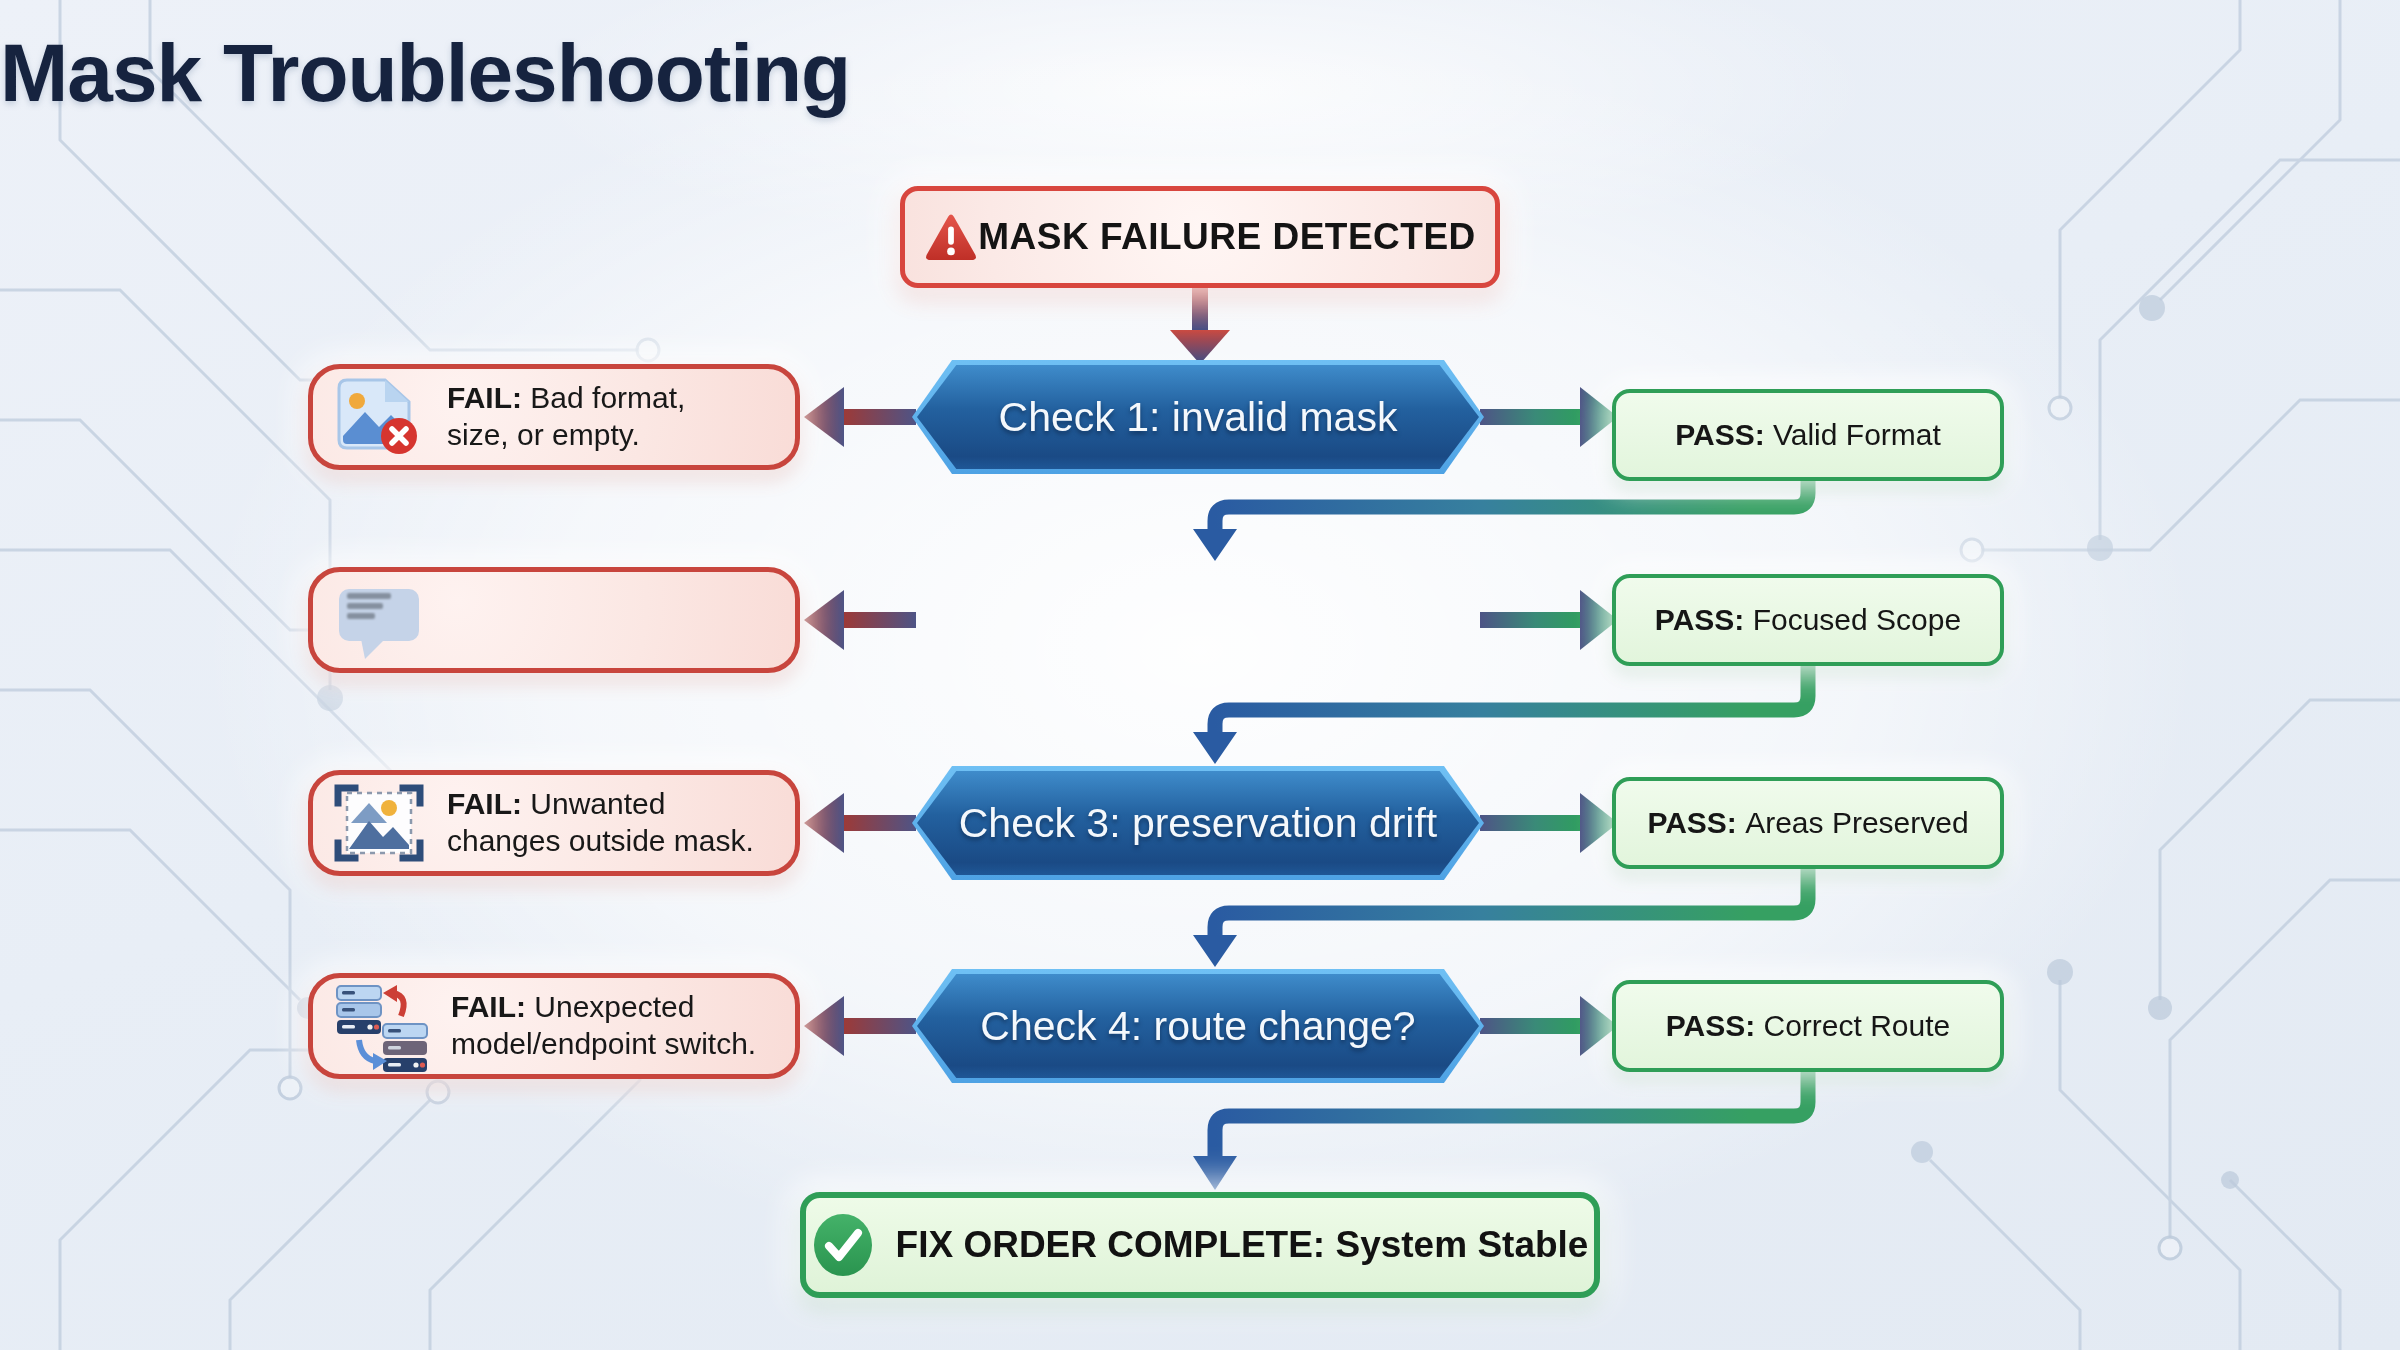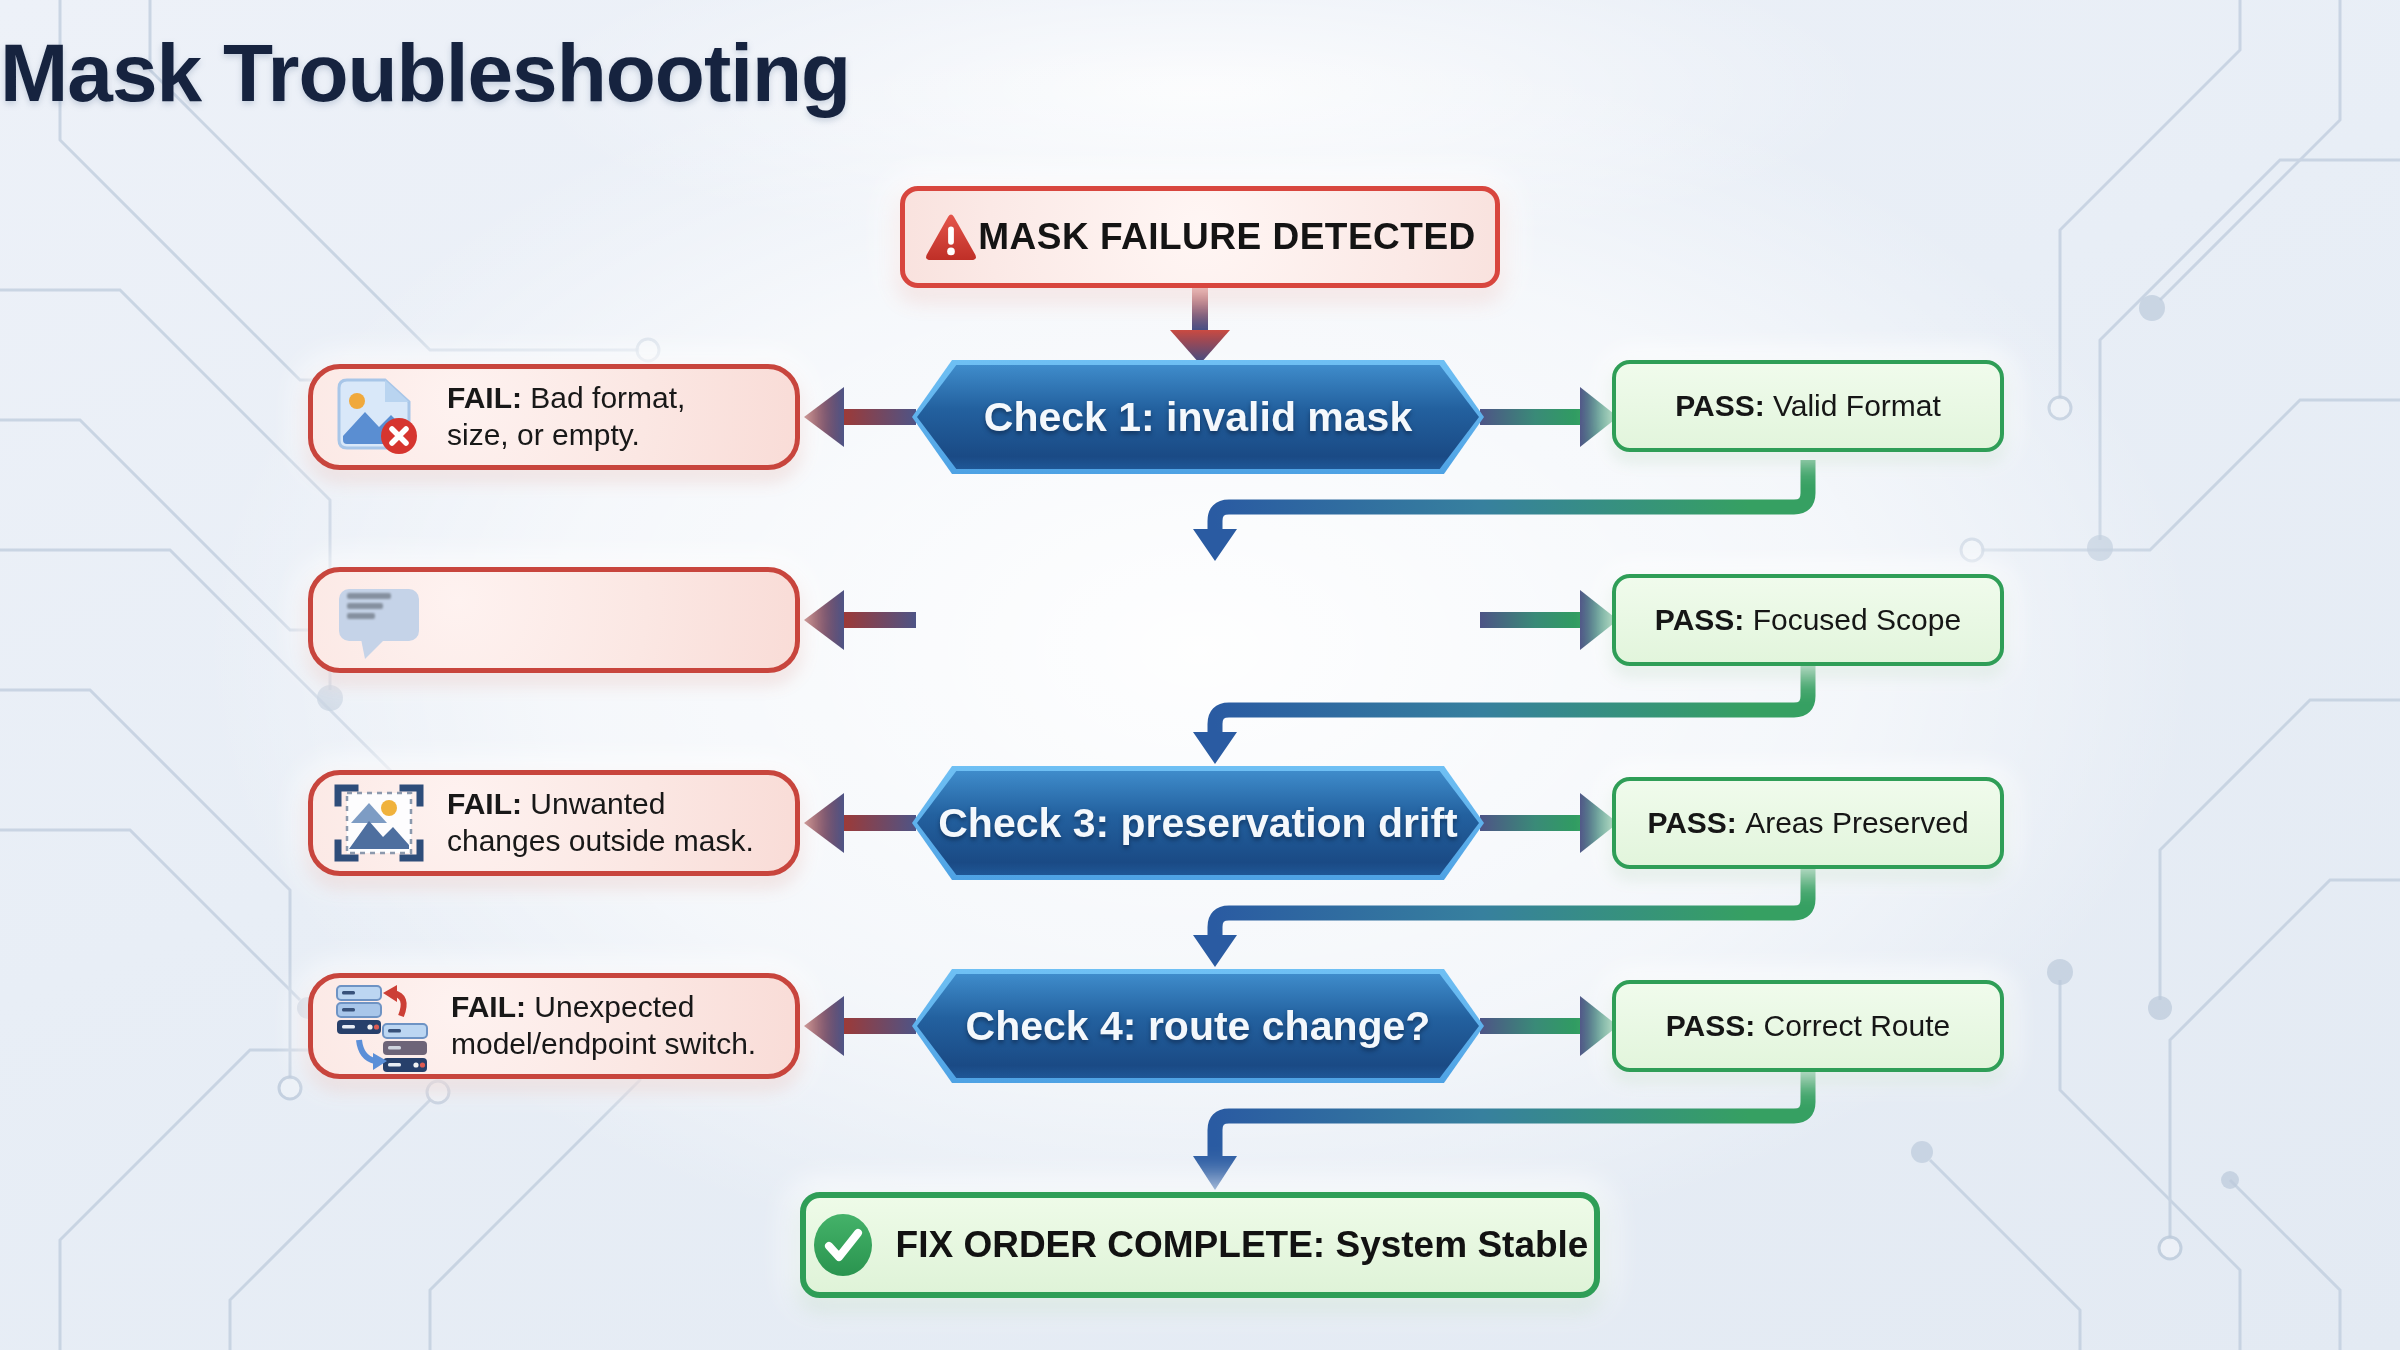--- a/index.html
+++ b/index.html
@@ -23,21 +23,21 @@
   .alert .label{font-size:37px;font-weight:800;color:#141414;letter-spacing:.5px;}
   
   .hex{position:absolute;left:912px;width:572px;height:114px;
        clip-path:polygon(0% 50%,7% 0%,93% 0%,100% 50%,93% 100%,7% 100%);
        background:linear-gradient(180deg,#6fc0f4 0%,#4ea2e4 100%);
        filter:drop-shadow(0 10px 16px rgba(60,130,200,.5));}
   .hex .inner{position:absolute;inset:5px;
        clip-path:polygon(0% 50%,7% 0%,93% 0%,100% 50%,93% 100%,7% 100%);
        background:linear-gradient(180deg,#3f8ccb 0%,#23619f 42%,#1a4a85 88%,#1f5796 100%);
        display:flex;align-items:center;justify-content:center;}
-  .hex .label{font-size:41px;font-weight:700;color:#f4f8fc;
+  .hex .label{font-size:41px;font-weight:400;color:#f4f8fc;
        text-shadow:0 3px 4px rgba(10,30,60,.55);}
   
   .fail{position:absolute;left:308px;width:492px;height:106px;box-sizing:border-box;
         border:5px solid #c8453d;border-radius:32px;
         background:radial-gradient(circle at 30% 30%, #fef2f0 0%, #fbe7e3 55%, #f9dcd7 100%);
         box-shadow:0 0 30px 10px rgba(255,255,255,.75), 0 9px 18px rgba(170,60,50,.28);
         display:flex;align-items:center;gap:20px;padding:0 14px 0 18px;}
   .fail .txt{font-size:30px;line-height:1.22;color:#181818;}
   .fail .txt b{font-weight:700;}
   .pre{white-space:pre-line;}
@@ -222,21 +222,21 @@
       </svg>
     </span>
     <div class="txt"><b>FAIL: </b><span class="pre">Bad format,
 size, or empty.</span></div>
   </div>
   <div class="hex" style="top:360px">
     <div class="inner">
         <span class="label">Check 1: invalid mask</span>
       </div>
   </div>
-  <div class="pass" style="top:360px">
+  <div class="pass" style="top:389px">
     <div class="txt"><b>PASS: </b><span>Valid Format</span></div>
   </div>
 
   <div class="fail" style="top:567px">
     <span class="icon">
       <svg width="96" height="86" viewBox="0 0 96 86">
         <defs>
             <filter id="blur1">
               <feGaussianBlur stdDeviation="1.1"></feGaussianBlur>
             </filter>

